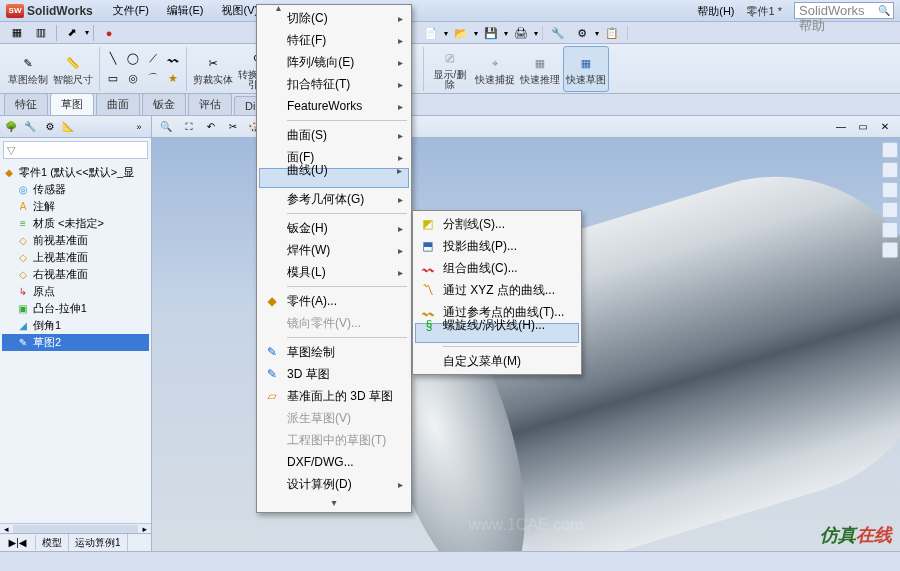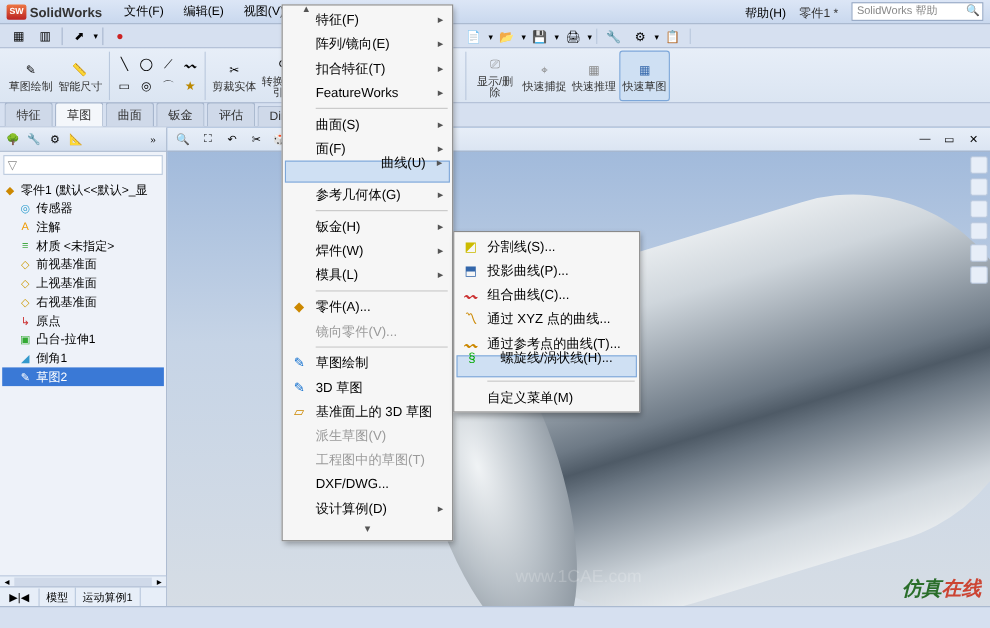--- a/index.html
+++ b/index.html
@@ -5,21 +5,21 @@
   * { box-sizing: border-box; margin: 0; padding: 0; font-family: "Microsoft YaHei", "SimSun", Tahoma, sans-serif; }
   body { width: 900px; height: 571px; background: #d6e0f0; overflow: hidden; font-size: 11px; position: relative; }
   
   .titlebar { height: 22px; background: linear-gradient(#dce6f6,#c9d8ee); display:flex; align-items:center; padding:0 6px; border-bottom:1px solid #a7b6cd; }
   .sw-logo { width:18px; height:14px; background:linear-gradient(#e74,#b22); border-radius:2px; margin-right:3px; display:inline-flex; align-items:center; justify-content:center; color:#fff; font-size:8px; font-weight:bold;}
   .appname { font-weight:bold; font-size:12px; color:#333; margin-right:12px;}
   .menubar { display:flex; gap:2px; }
   .menubar span { padding:2px 8px; cursor:default; }
   .title-right { margin-left:auto; display:flex; align-items:flex-end; gap:12px; }
   .doc-title { color:#333; }
-  .searchbox { width:120px; height:17px; background:#fff; border:1px solid #8fa4c3; padding:0 14px 0 4px; position:relative; color:#888; font-size:10px; line-height:15px;}
+  .searchbox { width:100px; height:17px; background:#fff; border:1px solid #8fa4c3; padding:0 14px 0 4px; position:relative; color:#888; font-size:13px; line-height:15px;}
   .searchbox::before { content:"🔍"; position:absolute; right:2px; top:0; font-size:10px; color:#888;}
   
   .quickbar { height:22px; display:flex; align-items:center; gap:2px; padding:0 420px 0 6px; border-bottom:1px solid #a7b6cd; }
   .qbtn { width:22px; height:18px; display:inline-flex; align-items:center; justify-content:center; border:1px solid transparent; border-radius:2px; }
   .sep { width:1px; height:16px; background:#a7b6cd; margin:0 2px;}
   
   .ribbon { height:50px; background:linear-gradient(#e7eef8,#dbe5f2); display:flex; align-items:center; padding:2px 6px; border-bottom:1px solid #a7b6cd; gap:1px;}
   .rgroup { display:flex; flex-direction:column; align-items:center; justify-content:center; padding:0 2px; height:46px; }
   .rgroup .ricon { width:22px; height:22px; display:flex; align-items:center; justify-content:center; }
   .rgroup .rlab { font-size:10px; color:#333; line-height:10px; text-align:center; max-width:40px; }
@@ -53,21 +53,21 @@
   .triad { position:absolute; left:170px; bottom:80px; width:60px; height:60px;}
   .watermark { position:absolute; left:50%; top:175px; transform:translateX(-50%); font-size:22px; color:rgba(255,255,255,.25); font-family:Arial; letter-spacing:1px;}
   .watermark-url { position:absolute; left:50%; top:400px; transform:translateX(-50%); font-size:16px; color:rgba(255,255,255,.2);}
   .rtool { position:absolute; right:0; top:22px; width:20px; display:flex; flex-direction:column; gap:4px; padding:4px 2px; }
   .rtool span { width:16px; height:16px; background:#e7eef8; border:1px solid #b9c8dd; border-radius:2px;}
   .brand { position:absolute; right:8px; bottom:4px; font-size:18px; font-weight:bold; font-style:italic;}
   .brand .b1{color:#2a6e2a;} .brand .b2{color:#c43; }
   
   .menu { position:absolute; background:#f6f6f6; border:1px solid #8a8a8a; box-shadow:2px 3px 5px rgba(0,0,0,.3); padding:2px; font-size:12px; z-index:50;}
   .menu .row { display:flex; align-items:center; height:22px; padding:0 22px 0 28px; position:relative; white-space:nowrap; }
-  .menu .row.highlight { background:#cfe0f3; border:1px solid #7da7d9; padding:0 21px 16px 27px; height:20px;justify-content:flex-end;}
+  .menu .row.highlight { background:#cfe0f3; border:1px solid #7da7d9; padding:0 21px 16px 27px; height:20px;}
   .menu .row.submenu::after { content:"▸"; position:absolute; right:6px; font-size:10px; color:#555;}
   .menu .msep { height:1px; background:#c7c7c7; margin:3px 2px 3px 28px;}
   .menu .micon { position:absolute; left:4px; width:18px; height:18px; display:flex; align-items:center; justify-content:center; font-size:12px;}
   .menu .row.dim { color:#9a9a9a; }
   .menu1 { left:256px; top:4px; width:156px; }
   .menu2 { left:412px; top:210px; width:170px; }
   .arrow-up { position:absolute; left:276px; top:2px; font-size:10px; color:#555; z-index:60;}
   
   .status { position:absolute; left:0; right:0; bottom:0; height:20px; background:#d6e0f0; border-top:1px solid #a7b6cd;}
   
@@ -293,20 +293,23 @@
       <span class="b1">仿真</span><span class="b2">在线</span>
     </div>
   </div>
 </div>
 
 <div class="status"></div>
 
 <span class="arrow-up">▴</span>
 <div class="menu menu1">
   <div class="row submenu">
+      <span>切除(C)</span>
+    </div>
+  <div class="row submenu">
       <span>特征(F)</span>
     </div>
   <div class="row submenu">
       <span>阵列/镜向(E)</span>
     </div>
   <div class="row submenu">
       <span>扣合特征(T)</span>
     </div>
   <div class="row submenu">
       <span>FeatureWorks</span>

